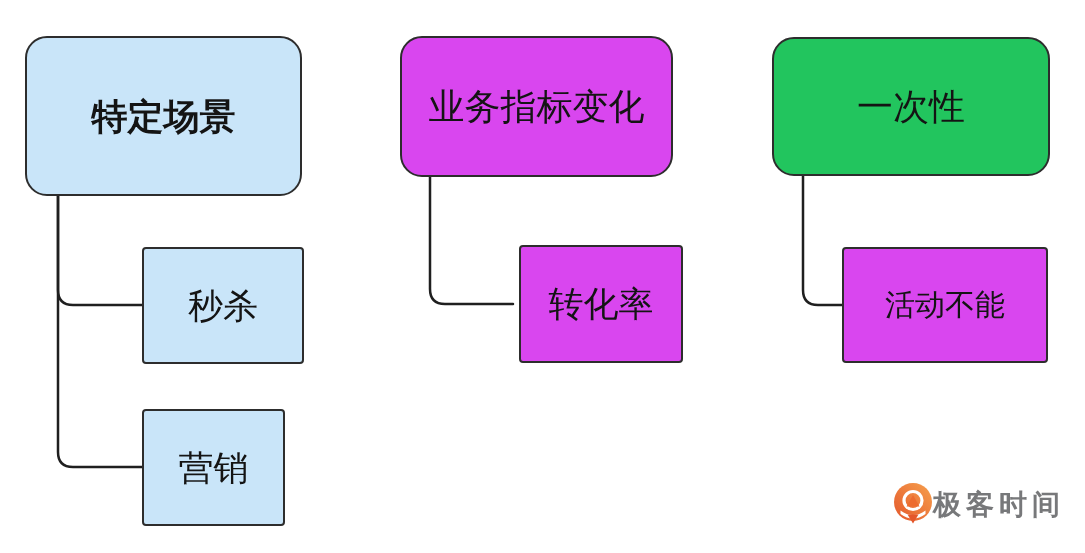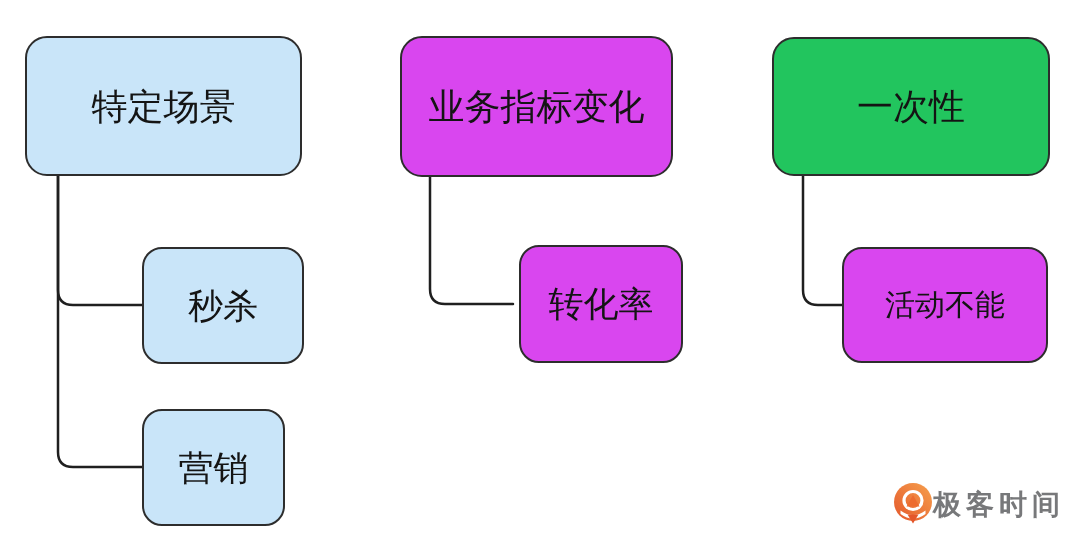--- a/index.html
+++ b/index.html
@@ -30,34 +30,34 @@
     border: 2.5px solid #2d2d2d;
     color: #141414;
     font-weight: 500;
     line-height: 1.25;
   }
   .node.root {
     border-radius: 22px;
     font-size: 36px;
   }
   .node.child {
-    border-radius: 20px;
+    border-radius: 4px;
     font-size: 35px;
   }
   .node.child.two-line {
     font-size: 30px;
     flex-direction: row;
   }
 
   .fill-blue   { background: #c9e5f9; }
   .fill-orange { background: #d946ef; }
   .fill-green  { background: #22c55e; }
 
   
-  .n-specific-scene  { left: 25px;  top: 36px;  width: 277px; height: 140px; }
+  .n-specific-scene  { left: 25px;  top: 36px;  width: 277px; height: 160px; font-weight: bold; }
   .n-seckill         { left: 142px; top: 247px; width: 162px; height: 117px; }
   .n-marketing       { left: 142px; top: 409px; width: 143px; height: 117px; }
   .n-metric-change   { left: 400px; top: 36px;  width: 273px; height: 141px; }
   .n-conversion-rate { left: 513px; top: 245px; width: 164px; height: 118px; margin-left: 6px; }
   .n-one-time        { left: 772px; top: 37px;  width: 278px; height: 139px; }
   .n-no-rerun        { left: 842px; top: 247px; width: 206px; height: 116px; }
 
   .logo {
     position: absolute;
     left: 893px;

